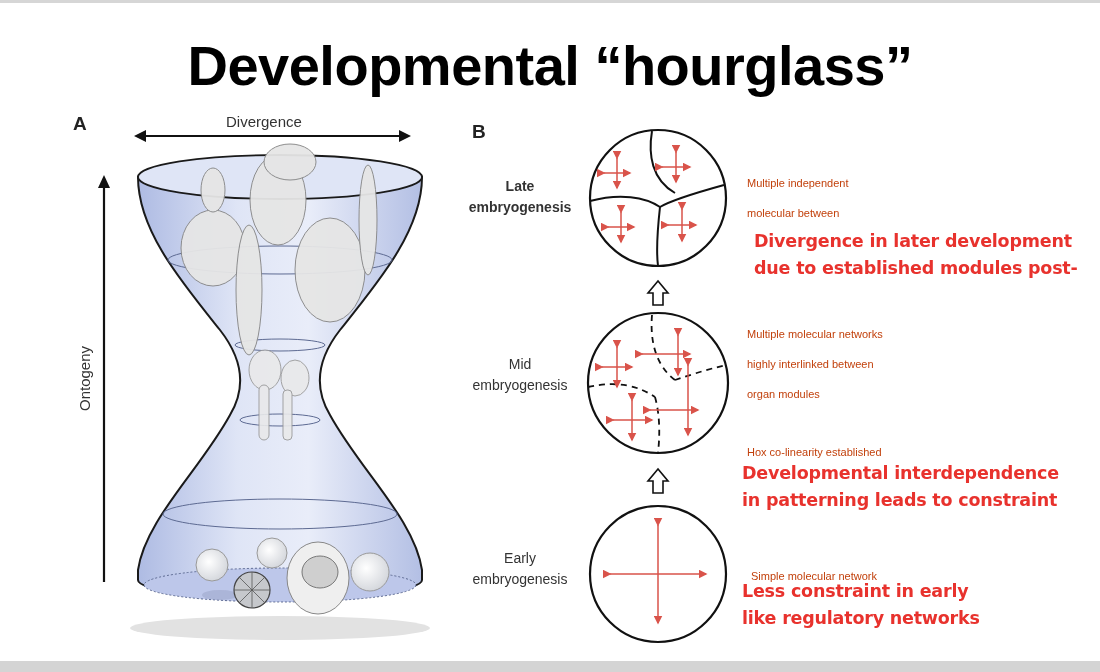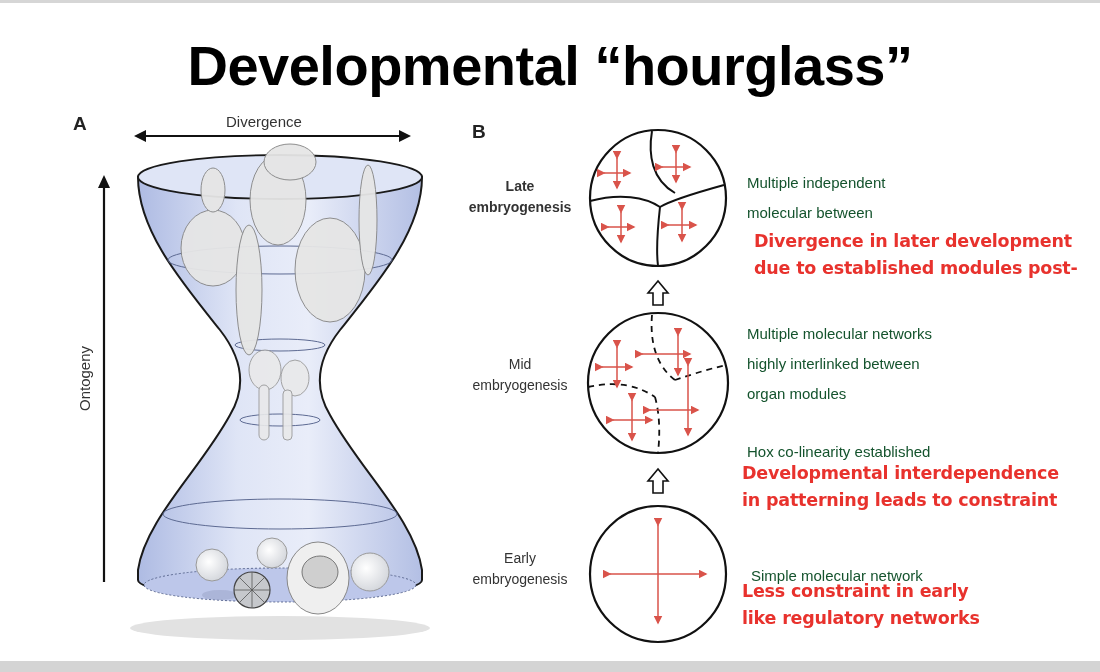--- a/index.html
+++ b/index.html
@@ -3,21 +3,21 @@
 <meta charset="utf-8">
 <style>
   html, body { margin:0; padding:0; }
   body { width:1100px; height:672px; overflow:hidden; background:#ffffff; position:relative; font-family:"Liberation Sans", sans-serif; }
   .topbar { position:absolute; left:0; top:0; width:1100px; height:3px; background:#d6d6d6; }
   .bottombar { position:absolute; left:0; top:661px; width:1100px; height:11px; background:#d4d4d4; }
   .title { position:absolute; left:0; top:34px; width:1100px; text-align:center; font-family:"Liberation Sans", sans-serif; font-weight:bold; font-size:56px; letter-spacing:-0.5px; color:#000; line-height:64px; transform:scaleX(1.0); }
   .panel-label { position:absolute; font-weight:bold; font-size:19px; color:#222; }
   .lbl { position:absolute; font-size:14px; color:#333; }
   .lbl-c { text-align:center; line-height:21px; }
-  .desc { position:absolute; font-size:15px; color:#14532d; line-height:30px; }
+  .desc { position:absolute; font-size:11px; color:#c2410c; line-height:30px; }
   .red { position:absolute; font-family:"DejaVu Sans", sans-serif; font-weight:bold; font-size:17.5px; color:#e8322d; line-height:27px; letter-spacing:-0.2px; }
   svg { position:absolute; }
 </style>
 </head>
 <body>
 
 <div class="topbar"></div>
 
 <div class="title">Developmental “hourglass”</div>
 

